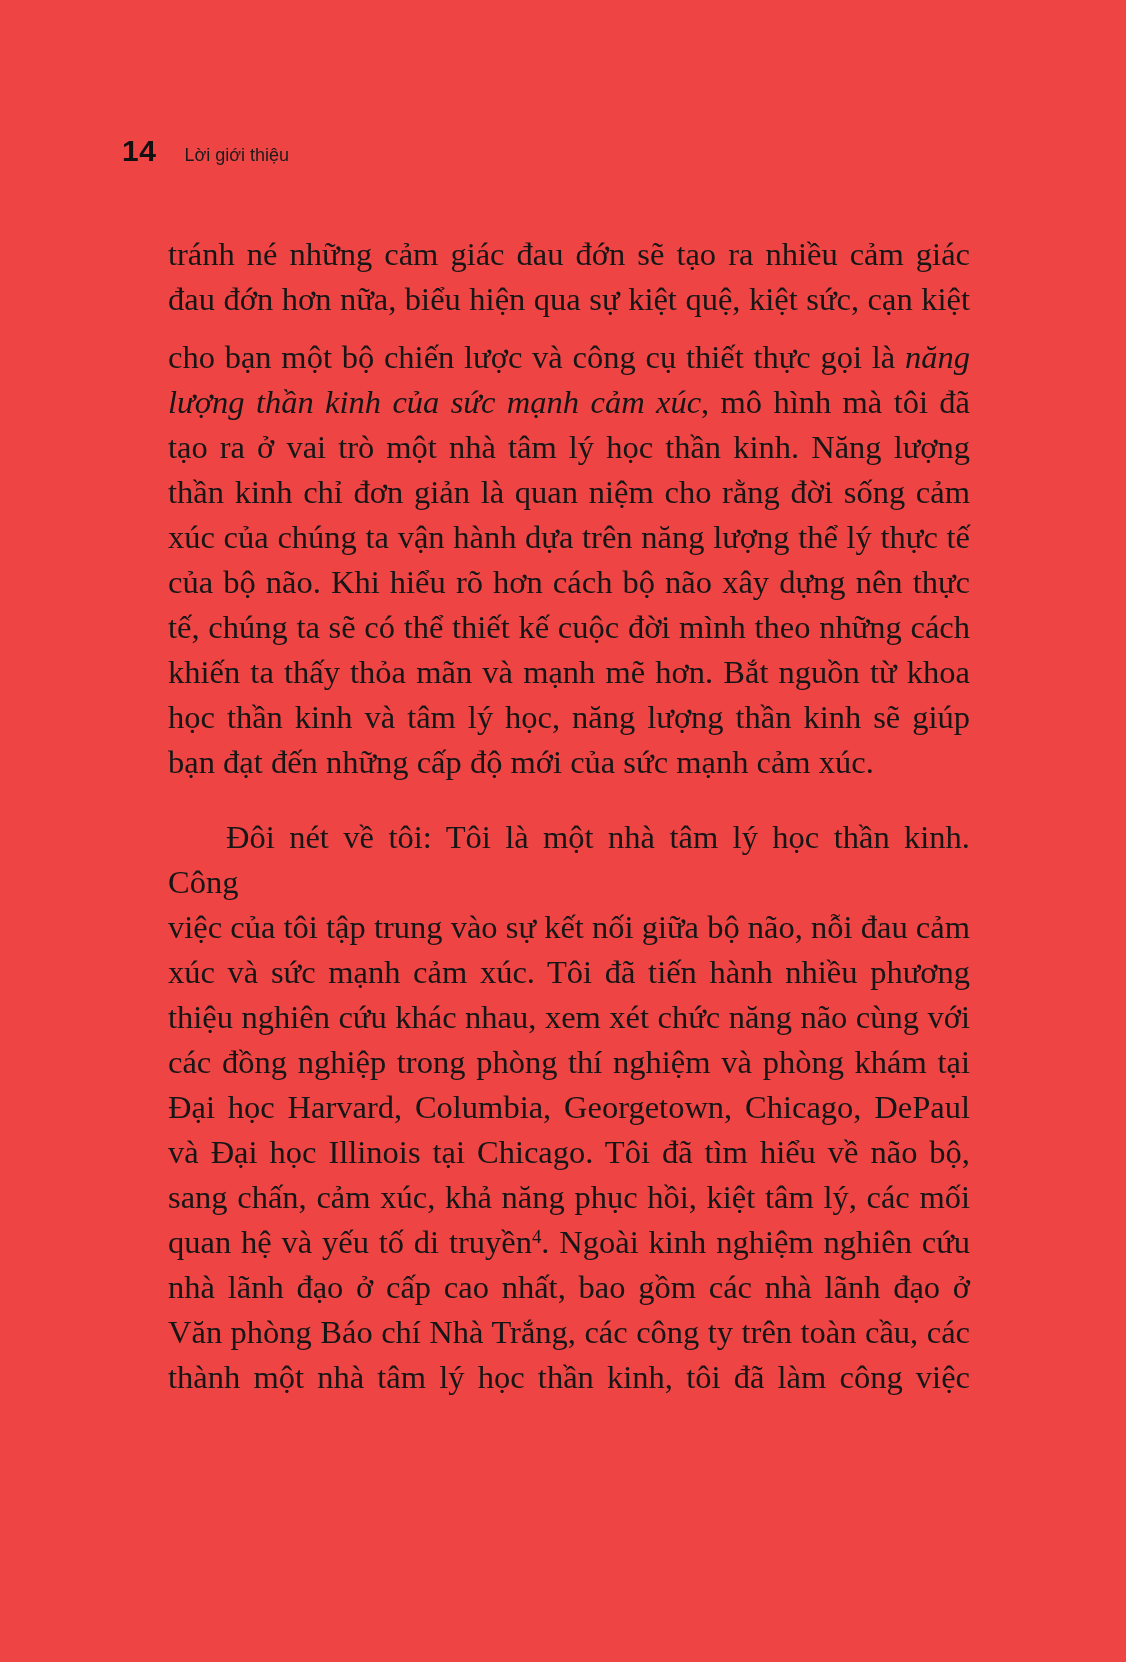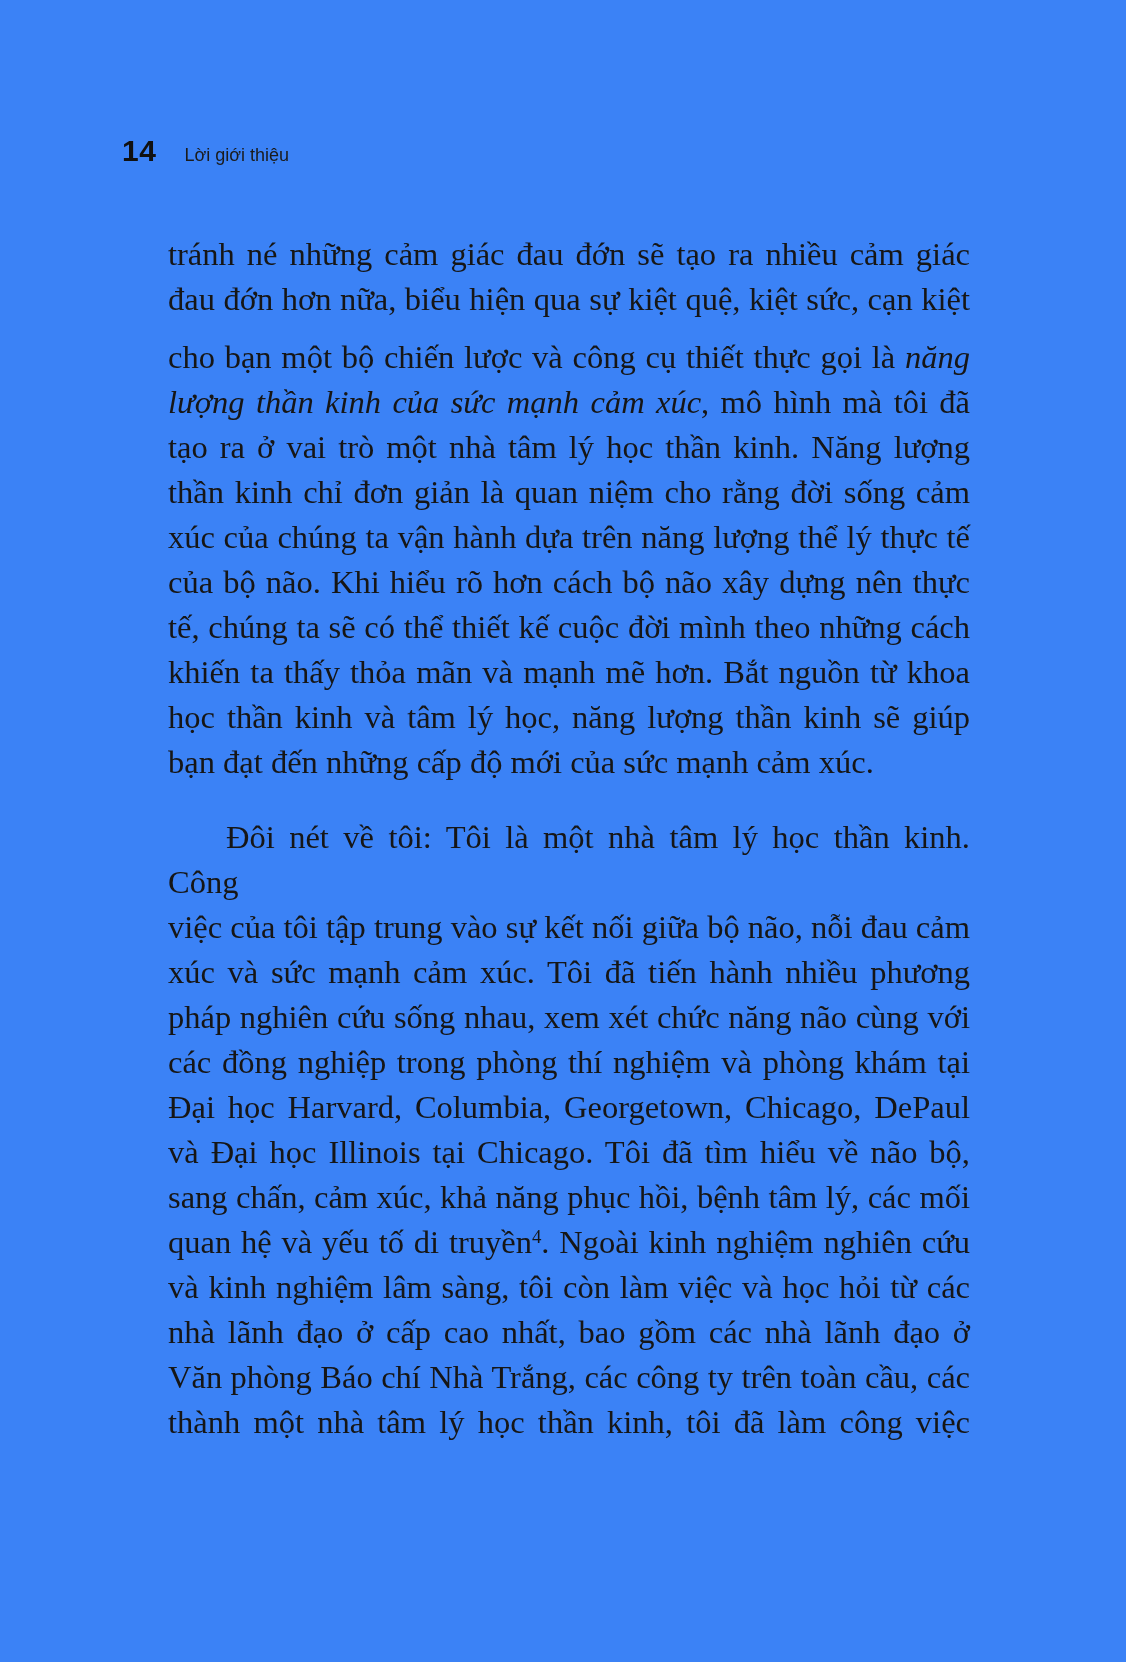--- a/index.html
+++ b/index.html
@@ -1,21 +1,21 @@
 <!DOCTYPE html>
 <html><head>
 <meta charset="utf-8">
 <style>
   * { margin: 0; padding: 0; box-sizing: border-box; }
   html, body { background: #ffffff; }
   .page {
     position: relative;
     width: 1126px;
     height: 1662px;
-    background: #3b82f6;
+    background: #ef4444;
     font-family: "Liberation Serif", "DejaVu Serif", serif;
     color: #161616;
     overflow: hidden;
   }
   .page-header {
     position: absolute;
     left: 122px;
     top: 134px;
     display: flex;
     align-items: baseline;
@@ -86,26 +86,25 @@
       <div class="line">tế, chúng ta sẽ có thể thiết kế cuộc đời mình theo những cách</div>
       <div class="line">khiến ta thấy thỏa mãn và mạnh mẽ hơn. Bắt nguồn từ khoa</div>
       <div class="line">học thần kinh và tâm lý học, năng lượng thần kinh sẽ giúp</div>
       <div class="line last">bạn đạt đến những cấp độ mới của sức mạnh cảm xúc.</div>
     </div>
 
     <div class="para">
       <div class="line indent">Đôi nét về tôi: Tôi là một nhà tâm lý học thần kinh. Công</div>
       <div class="line">việc của tôi tập trung vào sự kết nối giữa bộ não, nỗi đau cảm</div>
       <div class="line">xúc và sức mạnh cảm xúc. Tôi đã tiến hành nhiều phương</div>
-      <div class="line">pháp nghiên cứu sống nhau, xem xét chức năng não cùng với</div>
+      <div class="line">thiệu nghiên cứu khác nhau, xem xét chức năng não cùng với</div>
       <div class="line">các đồng nghiệp trong phòng thí nghiệm và phòng khám tại</div>
       <div class="line">Đại học Harvard, Columbia, Georgetown, Chicago, DePaul</div>
       <div class="line">và Đại học Illinois tại Chicago. Tôi đã tìm hiểu về não bộ,</div>
-      <div class="line">sang chấn, cảm xúc, khả năng phục hồi, bệnh tâm lý, các mối</div>
+      <div class="line">sang chấn, cảm xúc, khả năng phục hồi, kiệt tâm lý, các mối</div>
       <div class="line"><span>quan hệ và yếu tố di truyền</span><sup class="fnref">4</sup><span>. Ngoài kinh nghiệm nghiên cứu</span></div>
-      <div class="line">và kinh nghiệm lâm sàng, tôi còn làm việc và học hỏi từ các</div>
       <div class="line">nhà lãnh đạo ở cấp cao nhất, bao gồm các nhà lãnh đạo ở</div>
       <div class="line">Văn phòng Báo chí Nhà Trắng, các công ty trên toàn cầu, các</div>
       <div class="line">thành một nhà tâm lý học thần kinh, tôi đã làm công việc</div>
     </div>
 
   </div>
 </div>
 
 </body></html>

